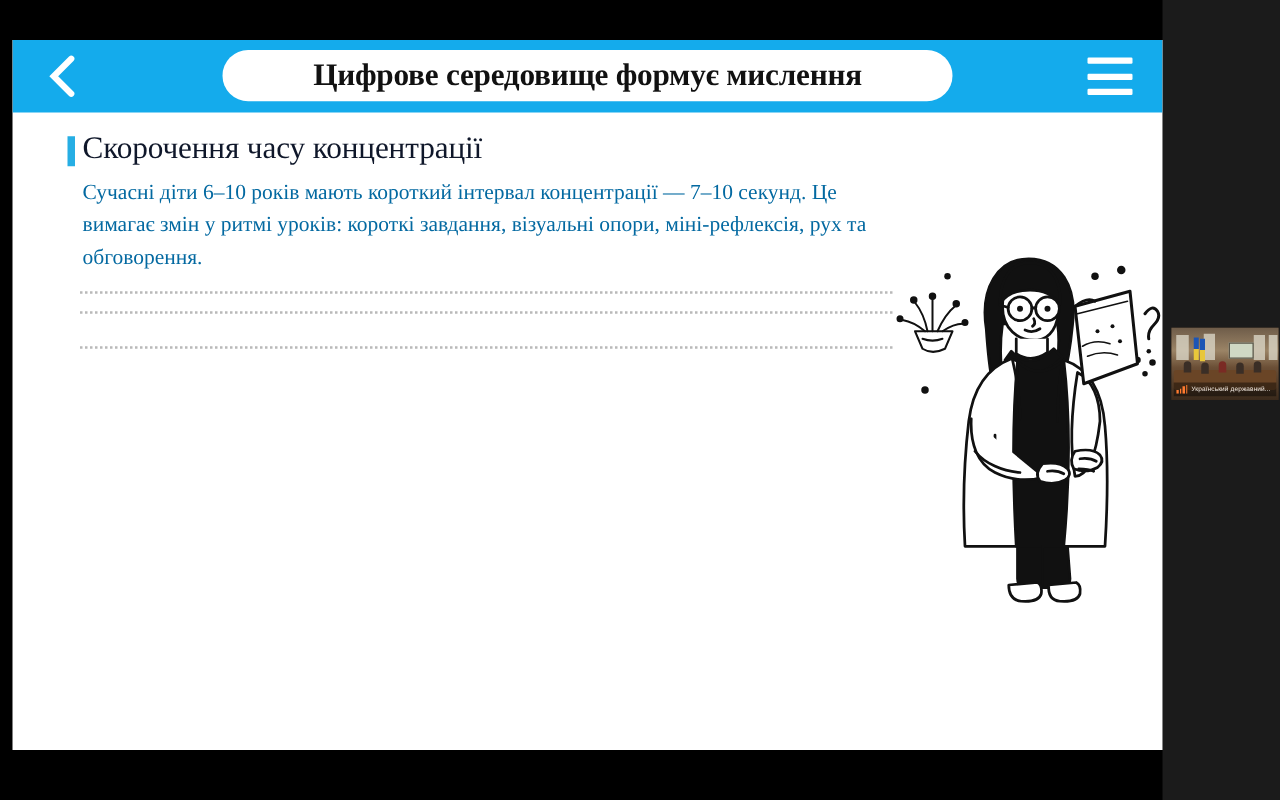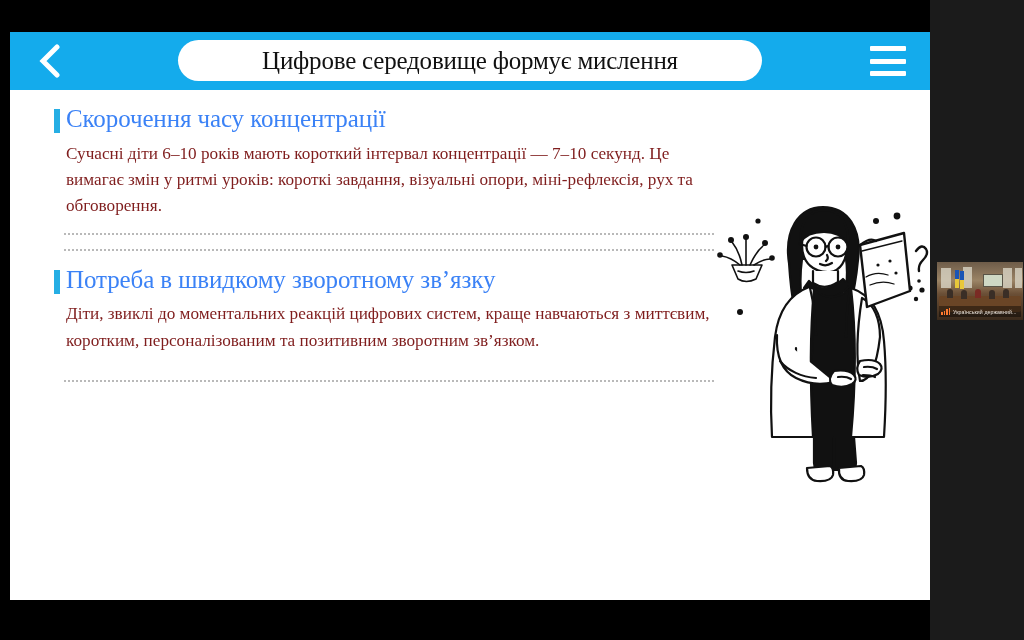--- a/index.html
+++ b/index.html
@@ -66,21 +66,21 @@
     height: 41px;
     background: #ffffff;
     border-radius: 21px;
     display: flex;
     align-items: center;
     justify-content: center;
   }
   .title-pill span {
     font-family: "Liberation Serif", serif;
     font-size: 25px;
-    font-weight: 400;
+    font-weight: 700;
     color: #111111;
     letter-spacing: -0.2px;
     white-space: nowrap;
   }
   .menu-icon {
     position: absolute;
     right: 24px; top: 14px;
     width: 36px; height: 30px;
     display: flex;
     flex-direction: column;
@@ -122,30 +122,30 @@
     height: 24px;
     background: #26AEE4;
     margin-top: 5px;
     margin-right: 6px;
   }
   .sec-heading h2 {
     margin: 0;
     font-family: "Liberation Serif", serif;
     font-size: 25px;
     font-weight: 400;
-    color: #3b82f6;
+    color: #0f172a;
     line-height: 1.22;
     letter-spacing: -0.1px;
   }
   .sec-body {
     margin: 0 0 0 12px;
     font-family: "Liberation Serif", serif;
     font-size: 17.2px;
     line-height: 1.52;
-    color: #7f1d1d;
+    color: #0369a1;
     max-width: 645px;
   }
   .divider {
     margin: 14px 0 14px 10px;
     height: 0;
     border: 0;
     border-top: 2px dotted #b9b9b9;
     width: 650px;
   }
   .divider.last { margin-top: 26px; }
@@ -281,27 +281,20 @@
             <h2>Скорочення часу концентрації</h2>
           </div>
           <p class="sec-body">Сучасні діти 6–10 років мають короткий інтервал концентрації — 7–10 секунд. Це вимагає змін у ритмі уроків: короткі завдання, візуальні опори, міні-рефлексія, рух та обговорення.</p>
         </div>
 
         <hr class="divider">
 
 
         <hr class="divider">
 
-        <div class="section">
-          <div class="sec-heading">
-            <span class="accent-bar"></span>
-            <h2>Потреба в швидкому зворотному зв’язку</h2>
-          </div>
-          <p class="sec-body">Діти, звиклі до моментальних реакцій цифрових систем, краще навчаються з миттєвим, коротким, персоналізованим та позитивним зворотним зв’язком.</p>
-        </div>
 
         <hr class="divider last">
       </div>
 
       <div class="illustration">
         <svg width="228" height="300" viewBox="0 0 228 300" xmlns="http://www.w3.org/2000/svg">
           <g fill="none" stroke="#111111" stroke-width="2.2" stroke-linecap="round" stroke-linejoin="round">
 
             <g stroke-width="1.6">
               <path d="M32 80 C30 70 26 62 22 57"></path>

